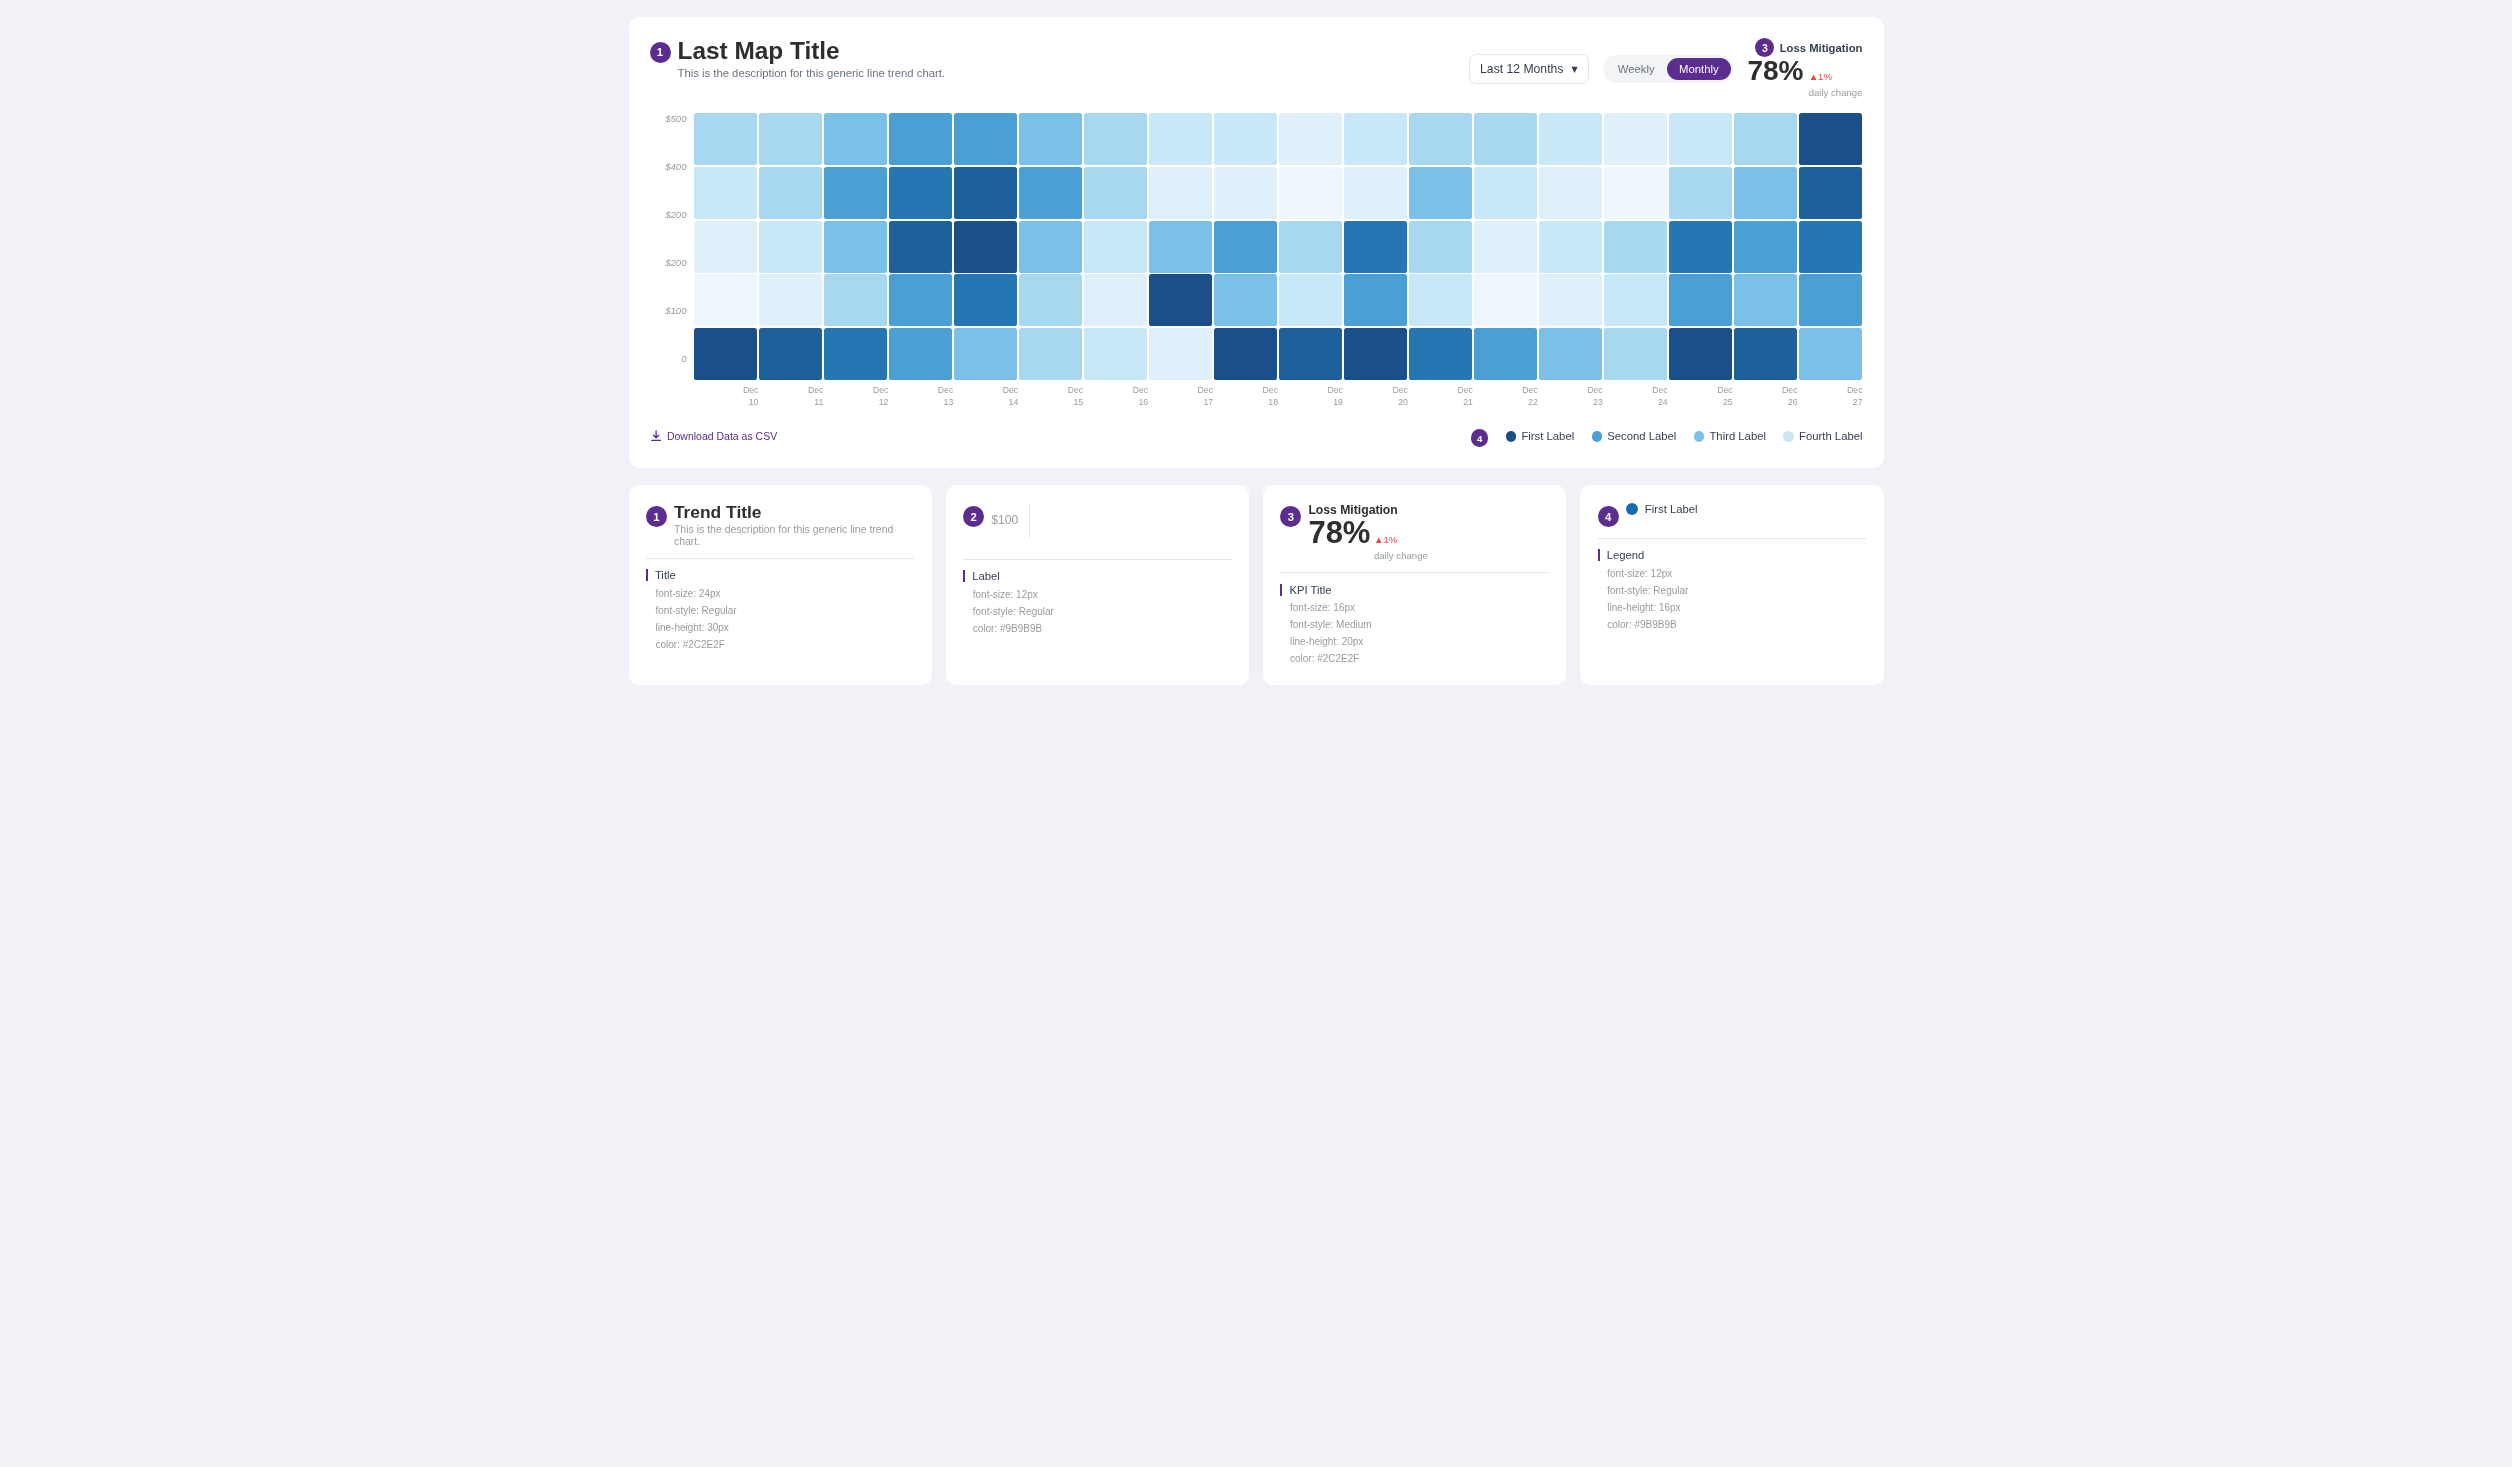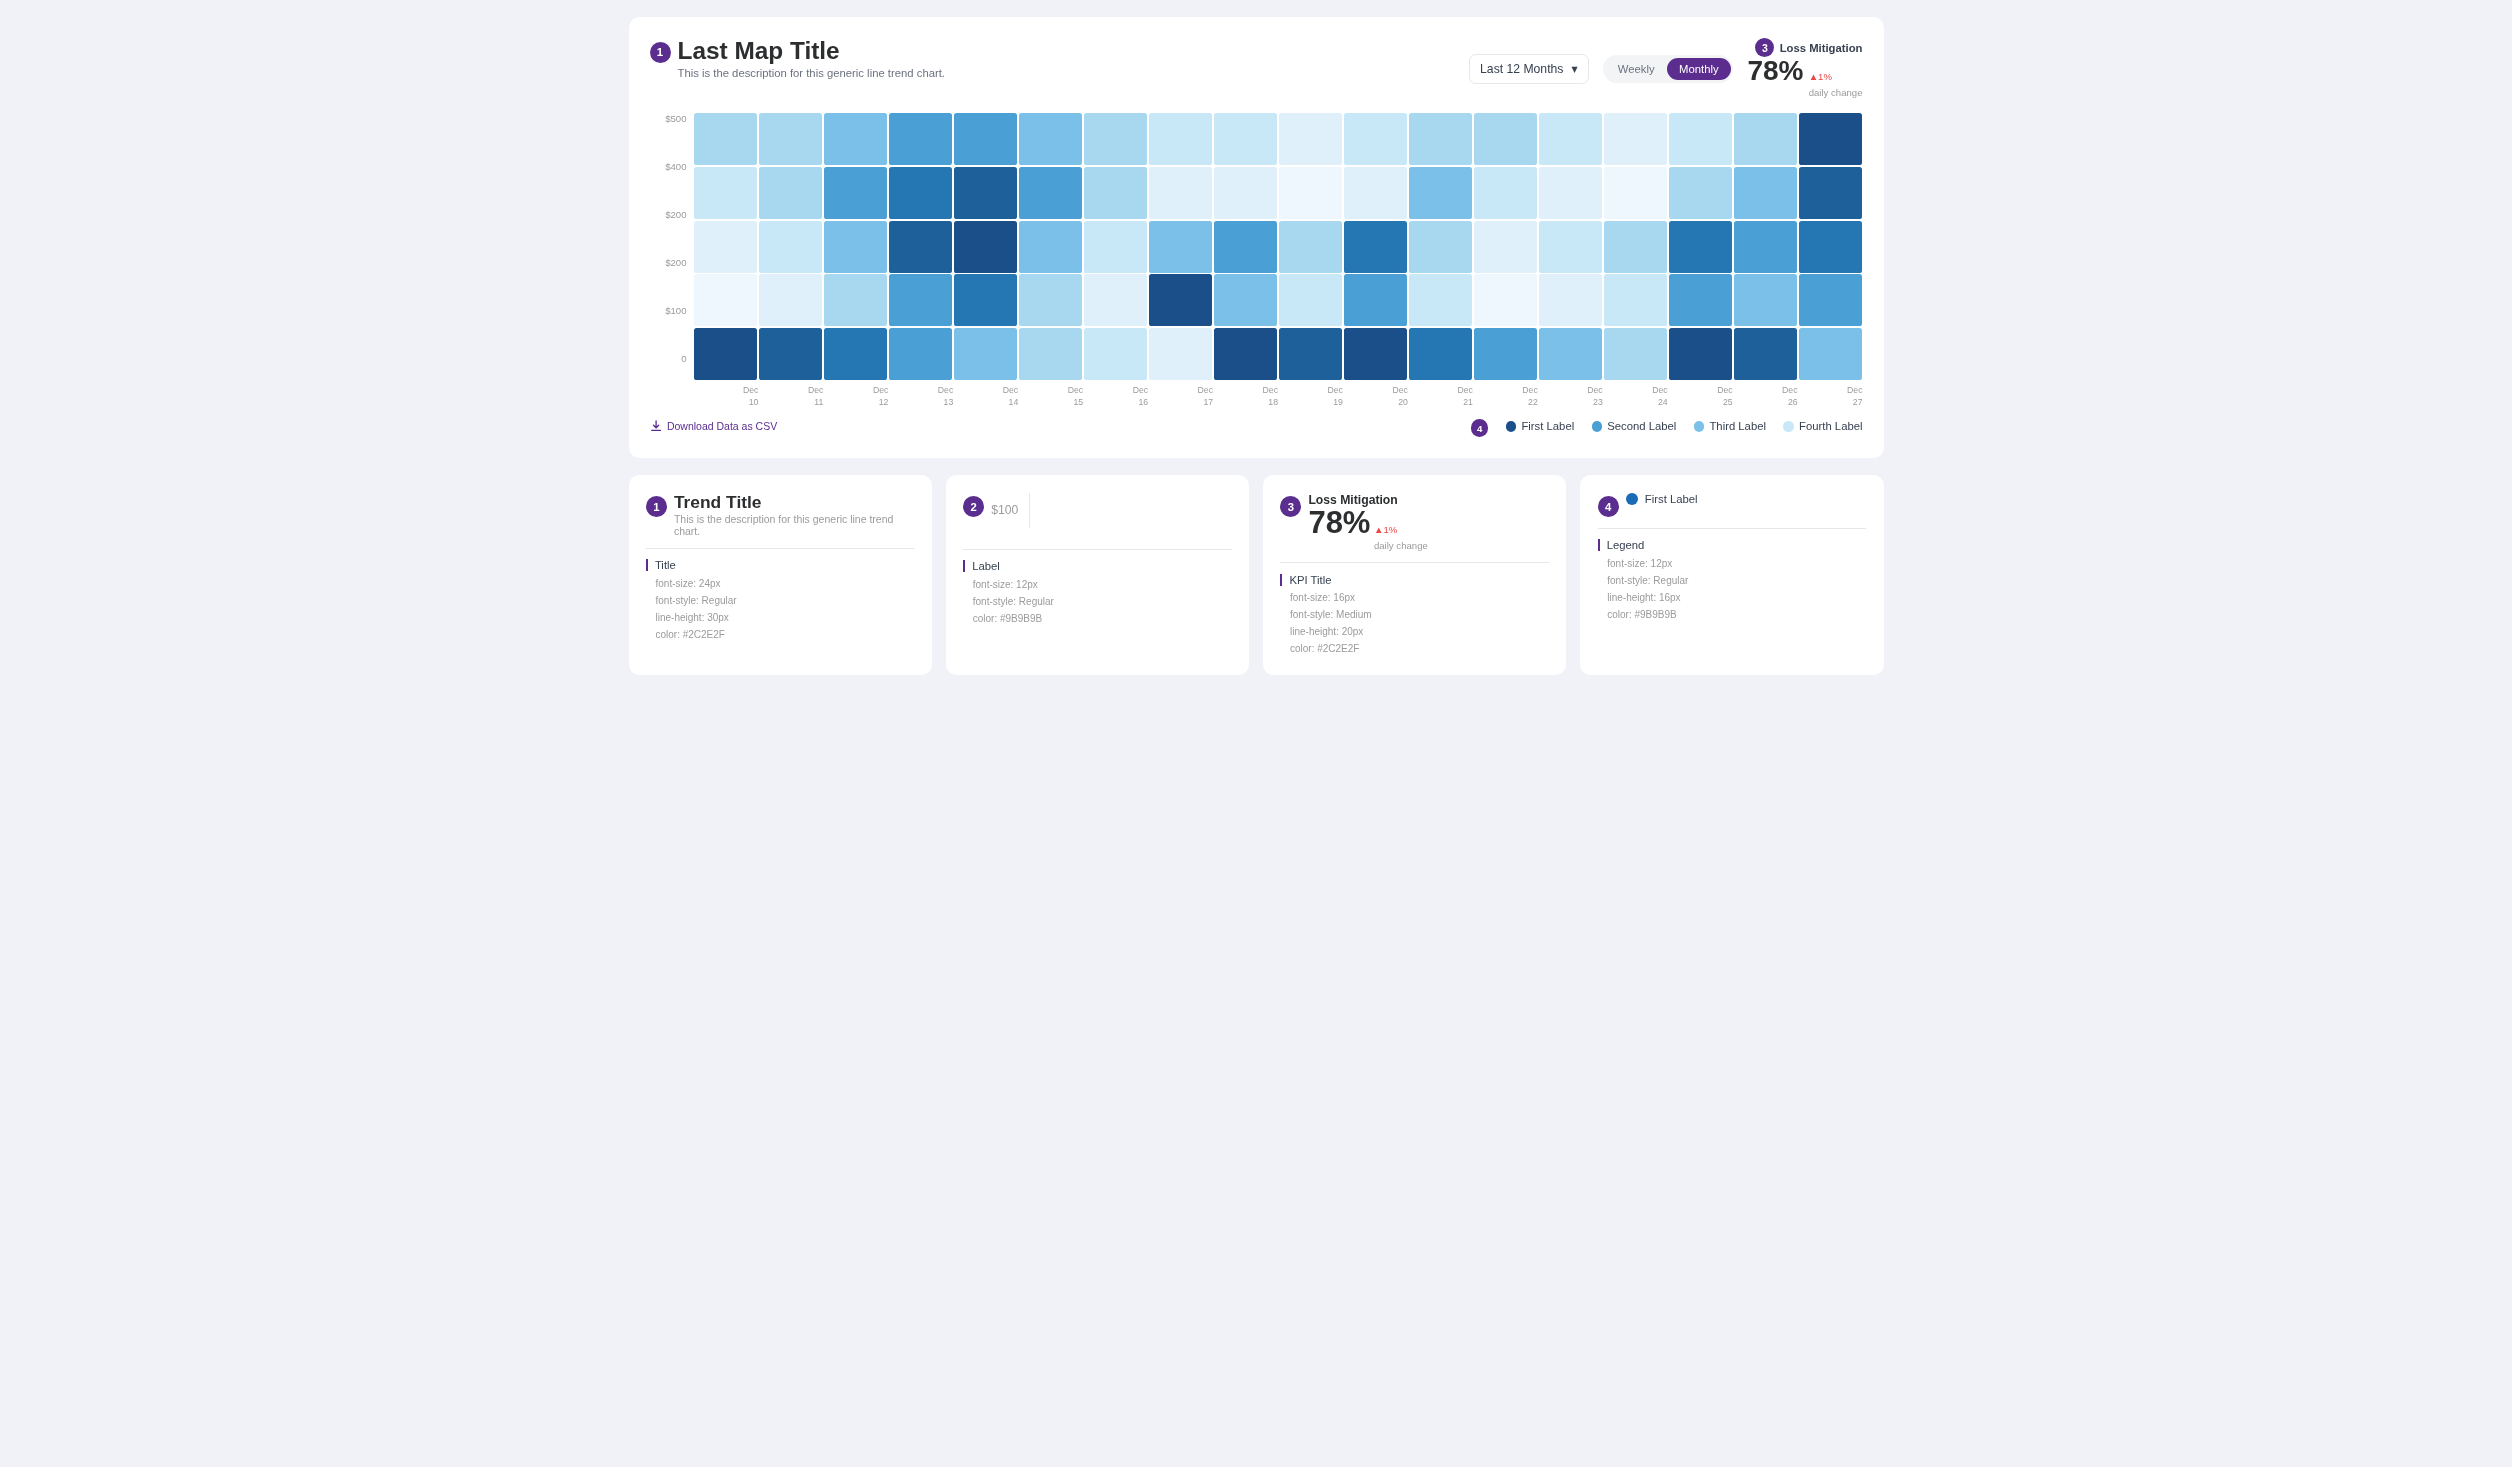--- a/index.html
+++ b/index.html
@@ -153,20 +153,21 @@
     }
 
     .y-axis {
       display: flex;
       flex-direction: column;
       justify-content: space-between;
       padding-bottom: 44px;
       padding-right: 7px;
       min-width: 44px;
       text-align: right;
+      font-style: italic;
     }
 
     .y-label {
       font-size: 9.6px;
       color: #9B9B9B;
     }
 
     .heatmap-body {
       flex: 1;
     }
@@ -193,21 +194,21 @@
       font-size: 8.7px;
       color: #9B9B9B;
       text-align: right;
       line-height: 1.3;
     }
 
     .heatmap-footer {
       display: flex;
       justify-content: space-between;
       align-items: center;
-      margin-top: 8px;
+      margin-top: 18px;
     }
 
     .download-btn {
       display: flex;
       align-items: center;
       gap: 5.2px;
       font-size: 10.5px;
       color: #5b2d8e;
       cursor: pointer;
       background: none;

